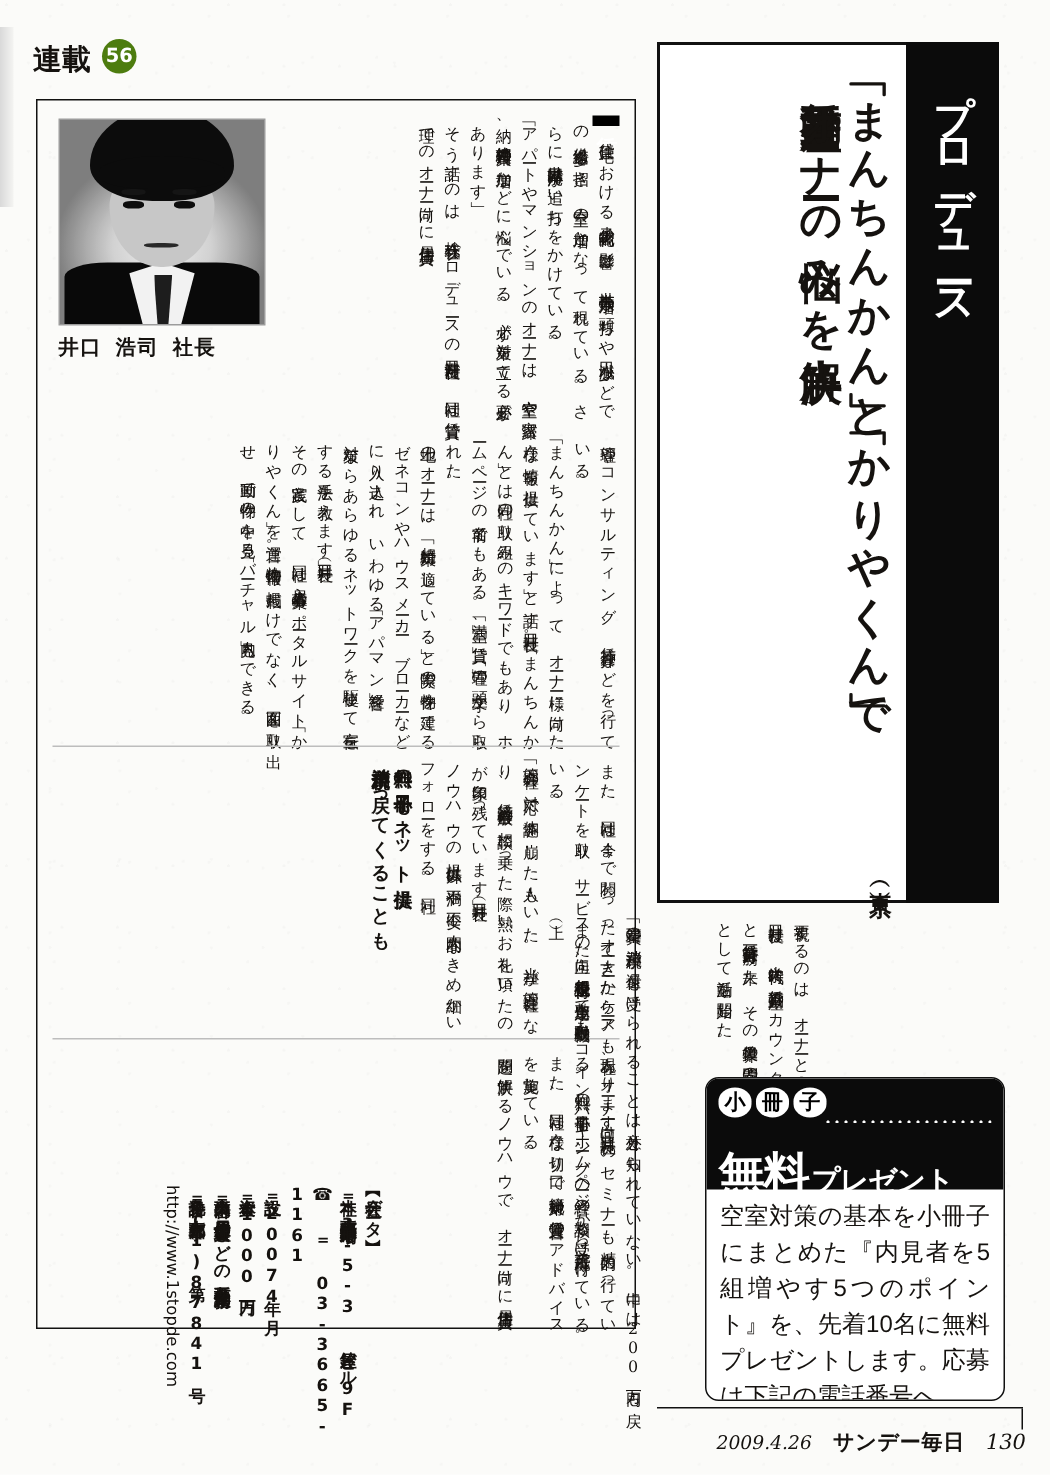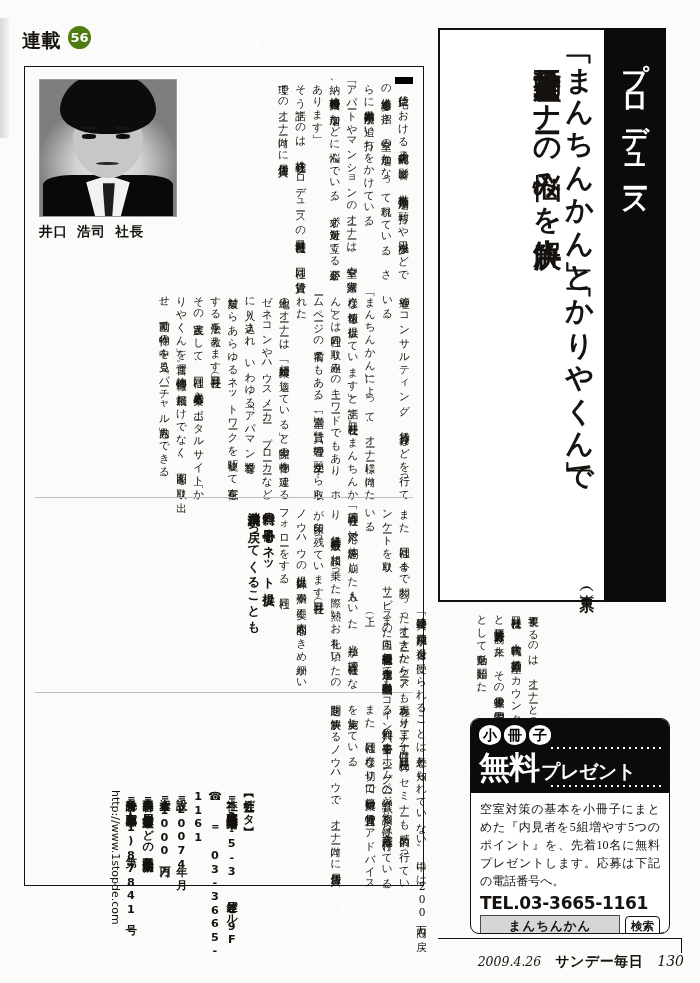--- a/index.html
+++ b/index.html
@@ -209,38 +209,38 @@
     background:#0b0b0b;color:#fff;height:74px;padding:6px 8px 4px 8px;
     box-sizing:border-box;
   }
   .ad-kicker{display:flex;gap:3px;}
   .ad-kicker span{
     background:#fff;color:#000;border-radius:50%/46%;
     font-family:"DejaVu Sans","Liberation Sans",sans-serif;
     font-weight:700;font-size:14px;line-height:1;
     padding:3px 4px;display:inline-block;
   }
-  .ad-main{display:flex;align-items:baseline;gap:2px;margin-top:2px;}
+  .ad-main{display:flex;align-items:baseline;gap:2px;margin-top:18px;}
   .ad-free{
     font-family:"DejaVu Sans","Liberation Sans",sans-serif;
     font-weight:700;font-size:31px;line-height:1;letter-spacing:-1px;
   }
   .ad-present{
     font-family:"DejaVu Sans","Liberation Sans",sans-serif;
     font-weight:700;font-size:19px;line-height:1;letter-spacing:-.5px;
   }
   .ad-dots{
     height:4px;margin:1px 0;
     background-image:radial-gradient(circle,#fff 0 1px,transparent 1px);
     background-size:6px 4px;width:112px;margin-left:70px;
   }
   .ad-body{
     padding:7px 9px 0 9px;
-    font-family:Liberation Serif, serif;
-    font-size:12px;line-height:1.5;letter-spacing:0px;text-align:justify;
+    font-family:Liberation Sans, sans-serif;
+    font-size:16px;line-height:1.5;letter-spacing:0px;text-align:justify;
   }
   .ad-tel{
     font-family:"DejaVu Sans","Liberation Sans",sans-serif;
     font-weight:700;font-size:17px;letter-spacing:-.3px;
     padding:3px 9px 2px 9px;
   }
   .ad-searchrow{display:flex;align-items:center;gap:5px;padding:0 9px;}
   .ad-searchbox{
     flex:1;background:#d6d6d6;border:1px solid #4a4a4a;
     text-align:center;font-family:"DejaVu Sans","Liberation Sans",sans-serif;

